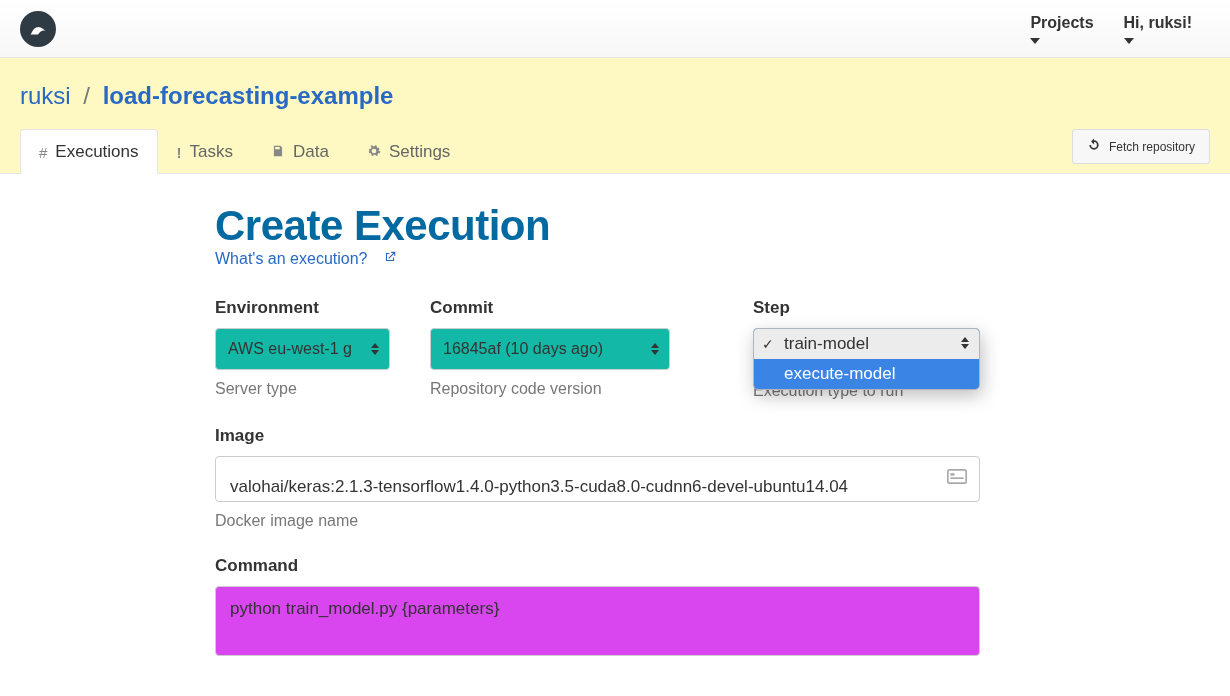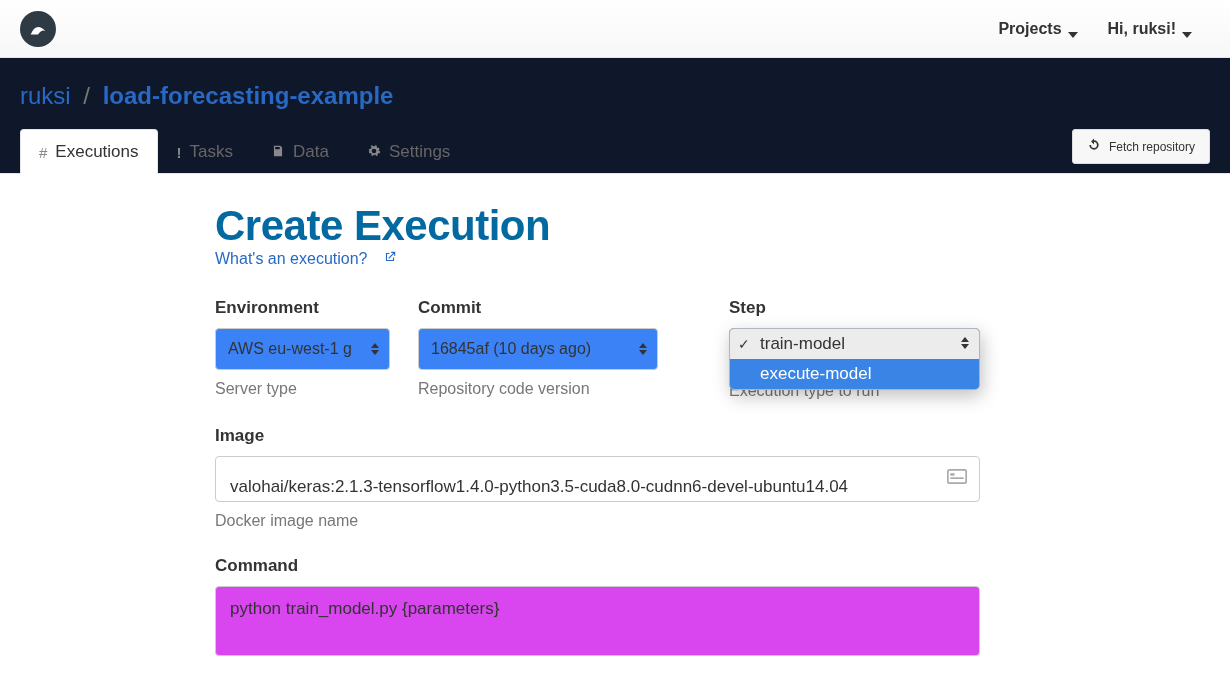--- a/index.html
+++ b/index.html
@@ -20,30 +20,30 @@
     height: 58px;
   }
   .logo {
     width: 36px; height: 36px;
     border-radius: 50%;
     background: #2f3b44;
     display:flex; align-items:center; justify-content:center;
   }
   .logo svg { width: 22px; height:22px; }
   .topnav { display:flex; gap: 30px; padding-right: 18px; }
-  .topnav-item { font-weight: 600; cursor:pointer; color:#333; display:flex; align-items:flex-end; gap:6px; }
+  .topnav-item { font-weight: 600; cursor:pointer; color:#333; display:flex; align-items:flex-start; gap:6px;flex-direction:column; }
   .caret-down {
     width:0; height:0;
     border-left:5px solid transparent;
     border-right:5px solid transparent;
     border-top:6px solid #333;
   }
 
   .subheader {
-    background: #0f172a;
+    background: #fef9c3;
     border-bottom: 1px solid #e5e5e5;
     padding-top: 24px;
   }
   .breadcrumbs {
     font-size: 24px;
     padding: 0 20px 18px 20px;
   }
   .breadcrumbs .owner { color:#2769c4; }
   .breadcrumbs .sep { color:#777; padding: 0 6px; }
   .breadcrumbs .project { color:#2769c4; font-weight:700; }
@@ -91,34 +91,34 @@
     max-width: 1000px;
   }
   h1 {
     font-size: 42px;
     font-weight: 800;
     color:#0369a1;
     letter-spacing:-0.5px;
   }
   .help-link { color:#2769c4; font-size:16px; display:inline-flex; align-items:center; gap:16px; cursor:pointer; margin-bottom: 30px; }
 
-  .row3 { display:flex; gap:28px; margin-bottom: 26px; }
+  .row3 { display:flex; gap:40px; margin-bottom: 26px; }
   .col { display:flex; flex-direction:column; }
   .col.env { width: 175px; }
   .col.commit { width: 240px; }
   .col.step { flex:1; position:relative;padding-left:43px; }
 
   .label { font-weight:700; font-size:17px; margin-bottom:10px; color:#333; }
   .select {
     border:1px solid #ccc;
     border-radius:4px;
     height:42px;
     padding: 0 26px 0 12px;
     font-size:16px;
-    background:#3b82f6;
+    background:#14b8a6;
     display:flex; align-items:center;
     position:relative;
     cursor:pointer;
     white-space:nowrap;
     overflow:hidden;
   }
   .select .updown {
     position:absolute; right:10px; top:50%; transform:translateY(-50%);
     display:flex; flex-direction:column; gap:2px;
   }

